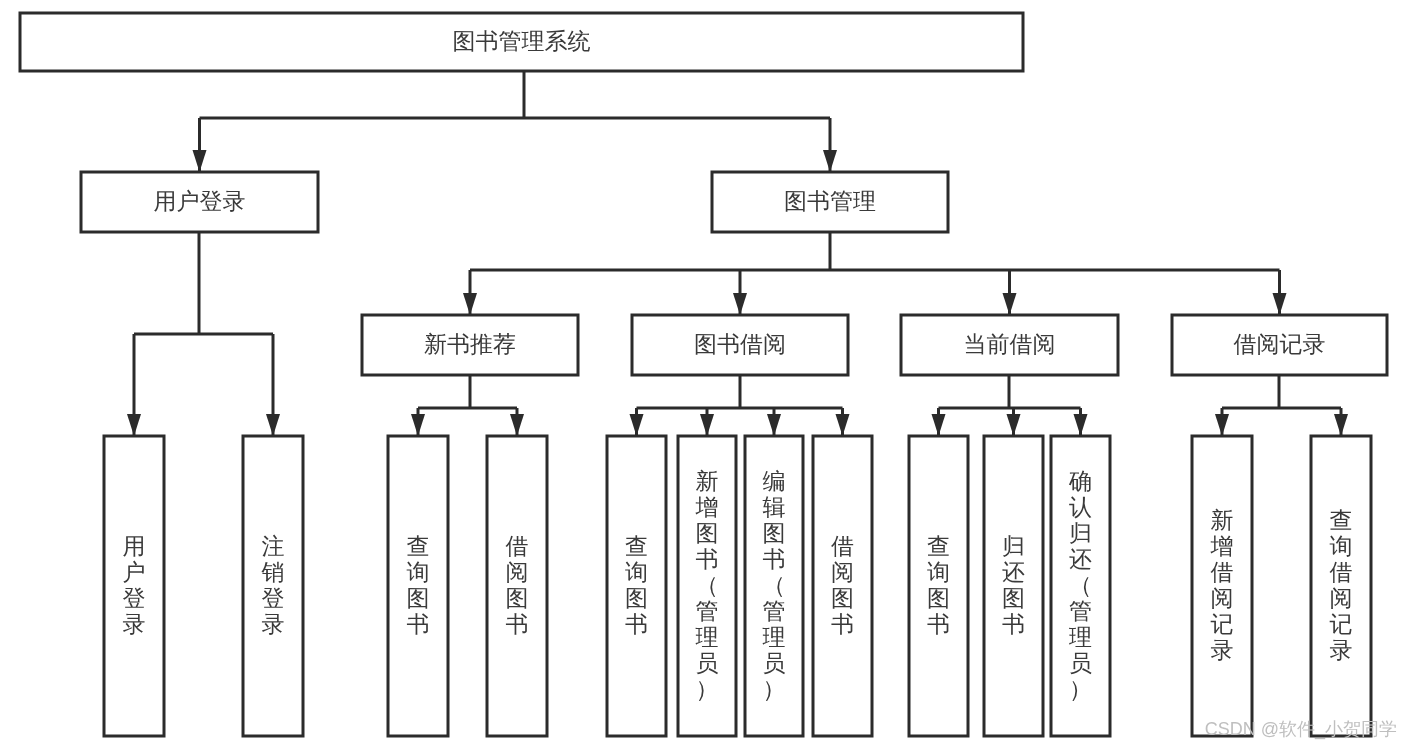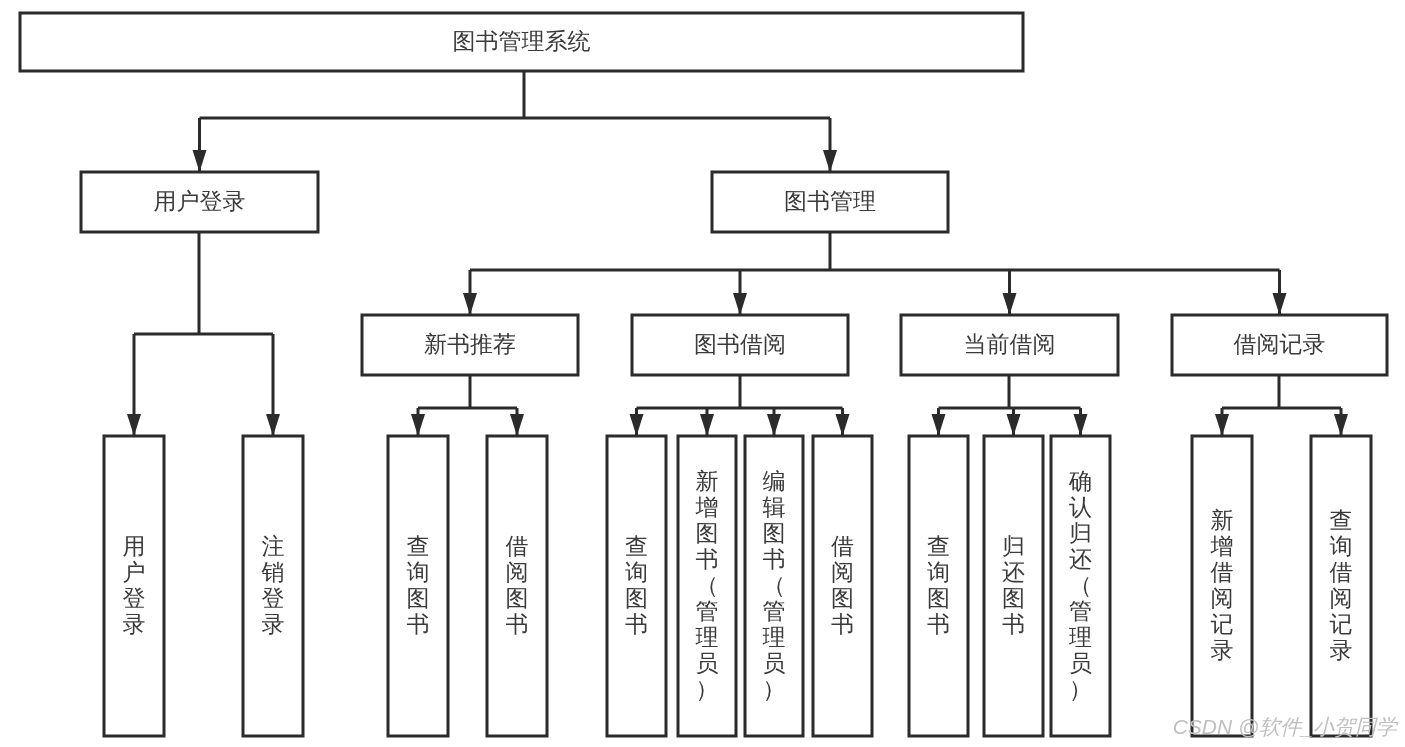--- a/index.html
+++ b/index.html
@@ -46,25 +46,24 @@
     font-family: "Liberation Sans", "DejaVu Sans", sans-serif;
     font-size: 23px;
     fill: #3a3a3a;
     text-anchor: middle;
   }
   .watermark {
     position: absolute;
     right: 8px;
     bottom: 6px;
     font-family: "Liberation Sans", "DejaVu Sans", sans-serif;
-    font-size: 21px;
+    font-size: 18px;
     color: #bfbfbf;
     white-space: nowrap;
     pointer-events: none;
-    font-style: italic;
   }
 </style>
 </head>
 <body>
 
 <svg id="diagram" viewBox="0 0 1405 747" xmlns="http://www.w3.org/2000/svg">
   <g id="layer-connectors">
       <g>
         <path d="M 524 71 L 524 118" class="connector"></path>
         <path d="M 199.5 118 L 830 118" class="connector"></path>

